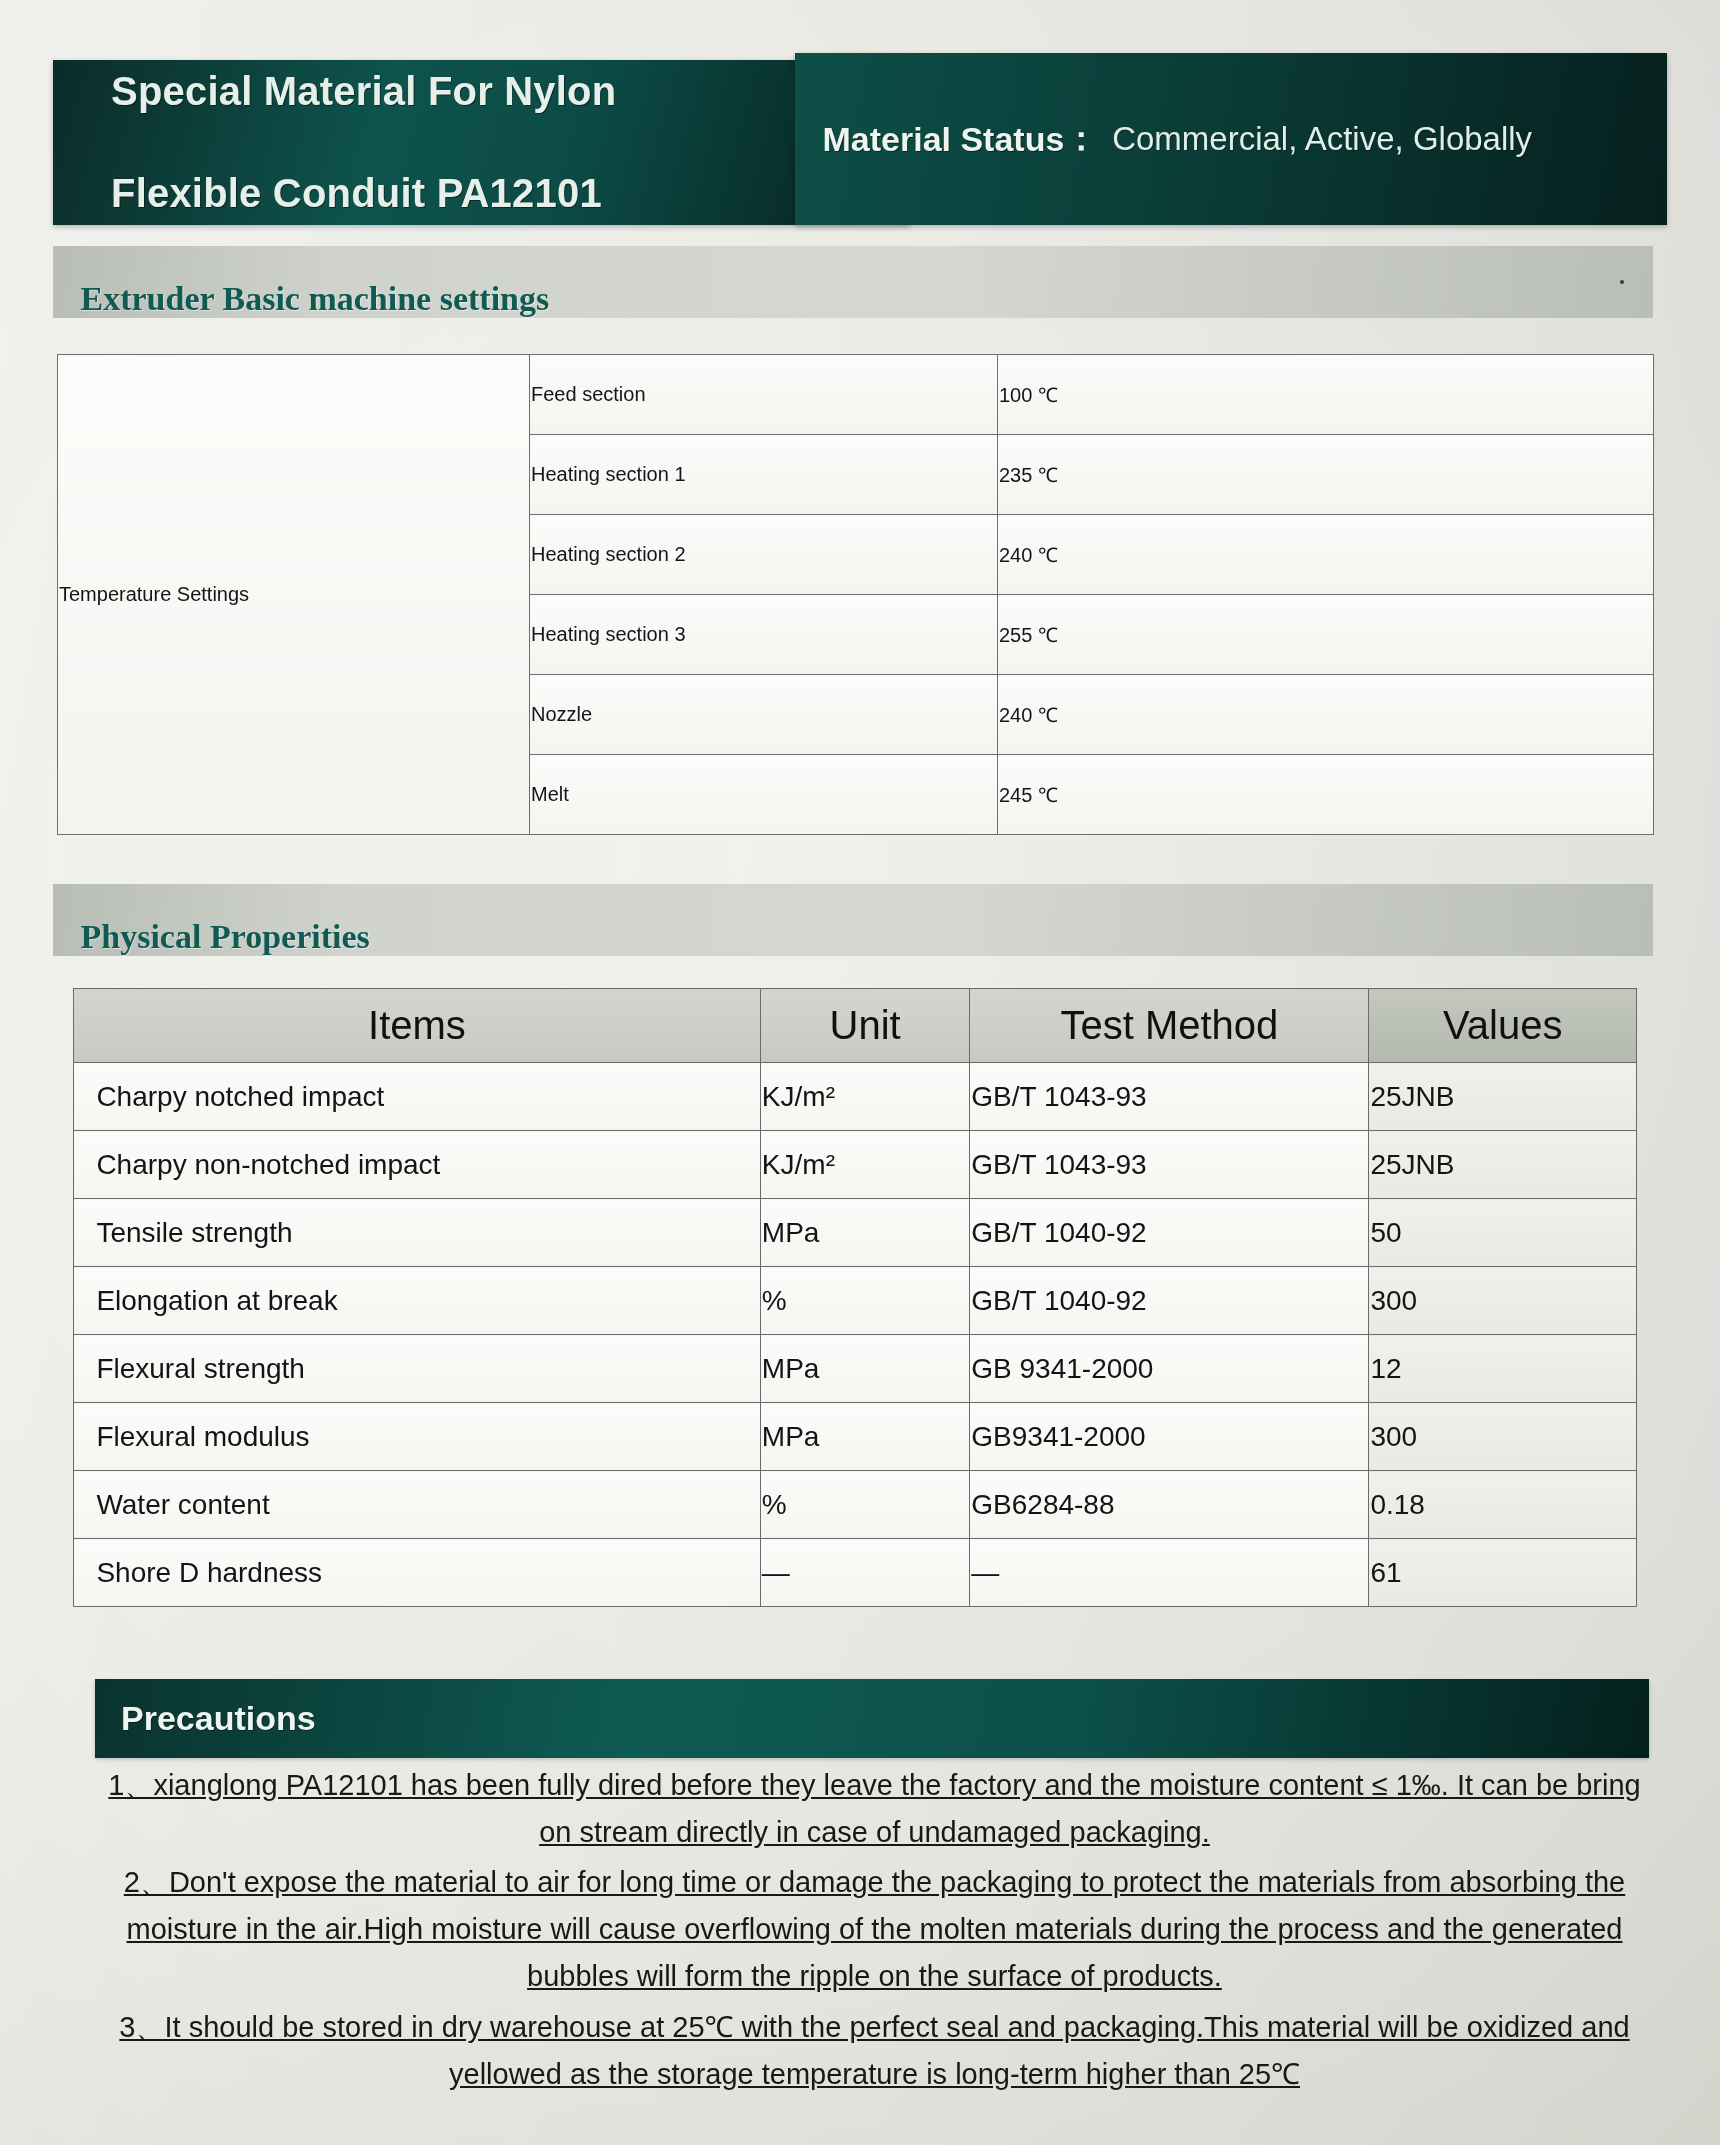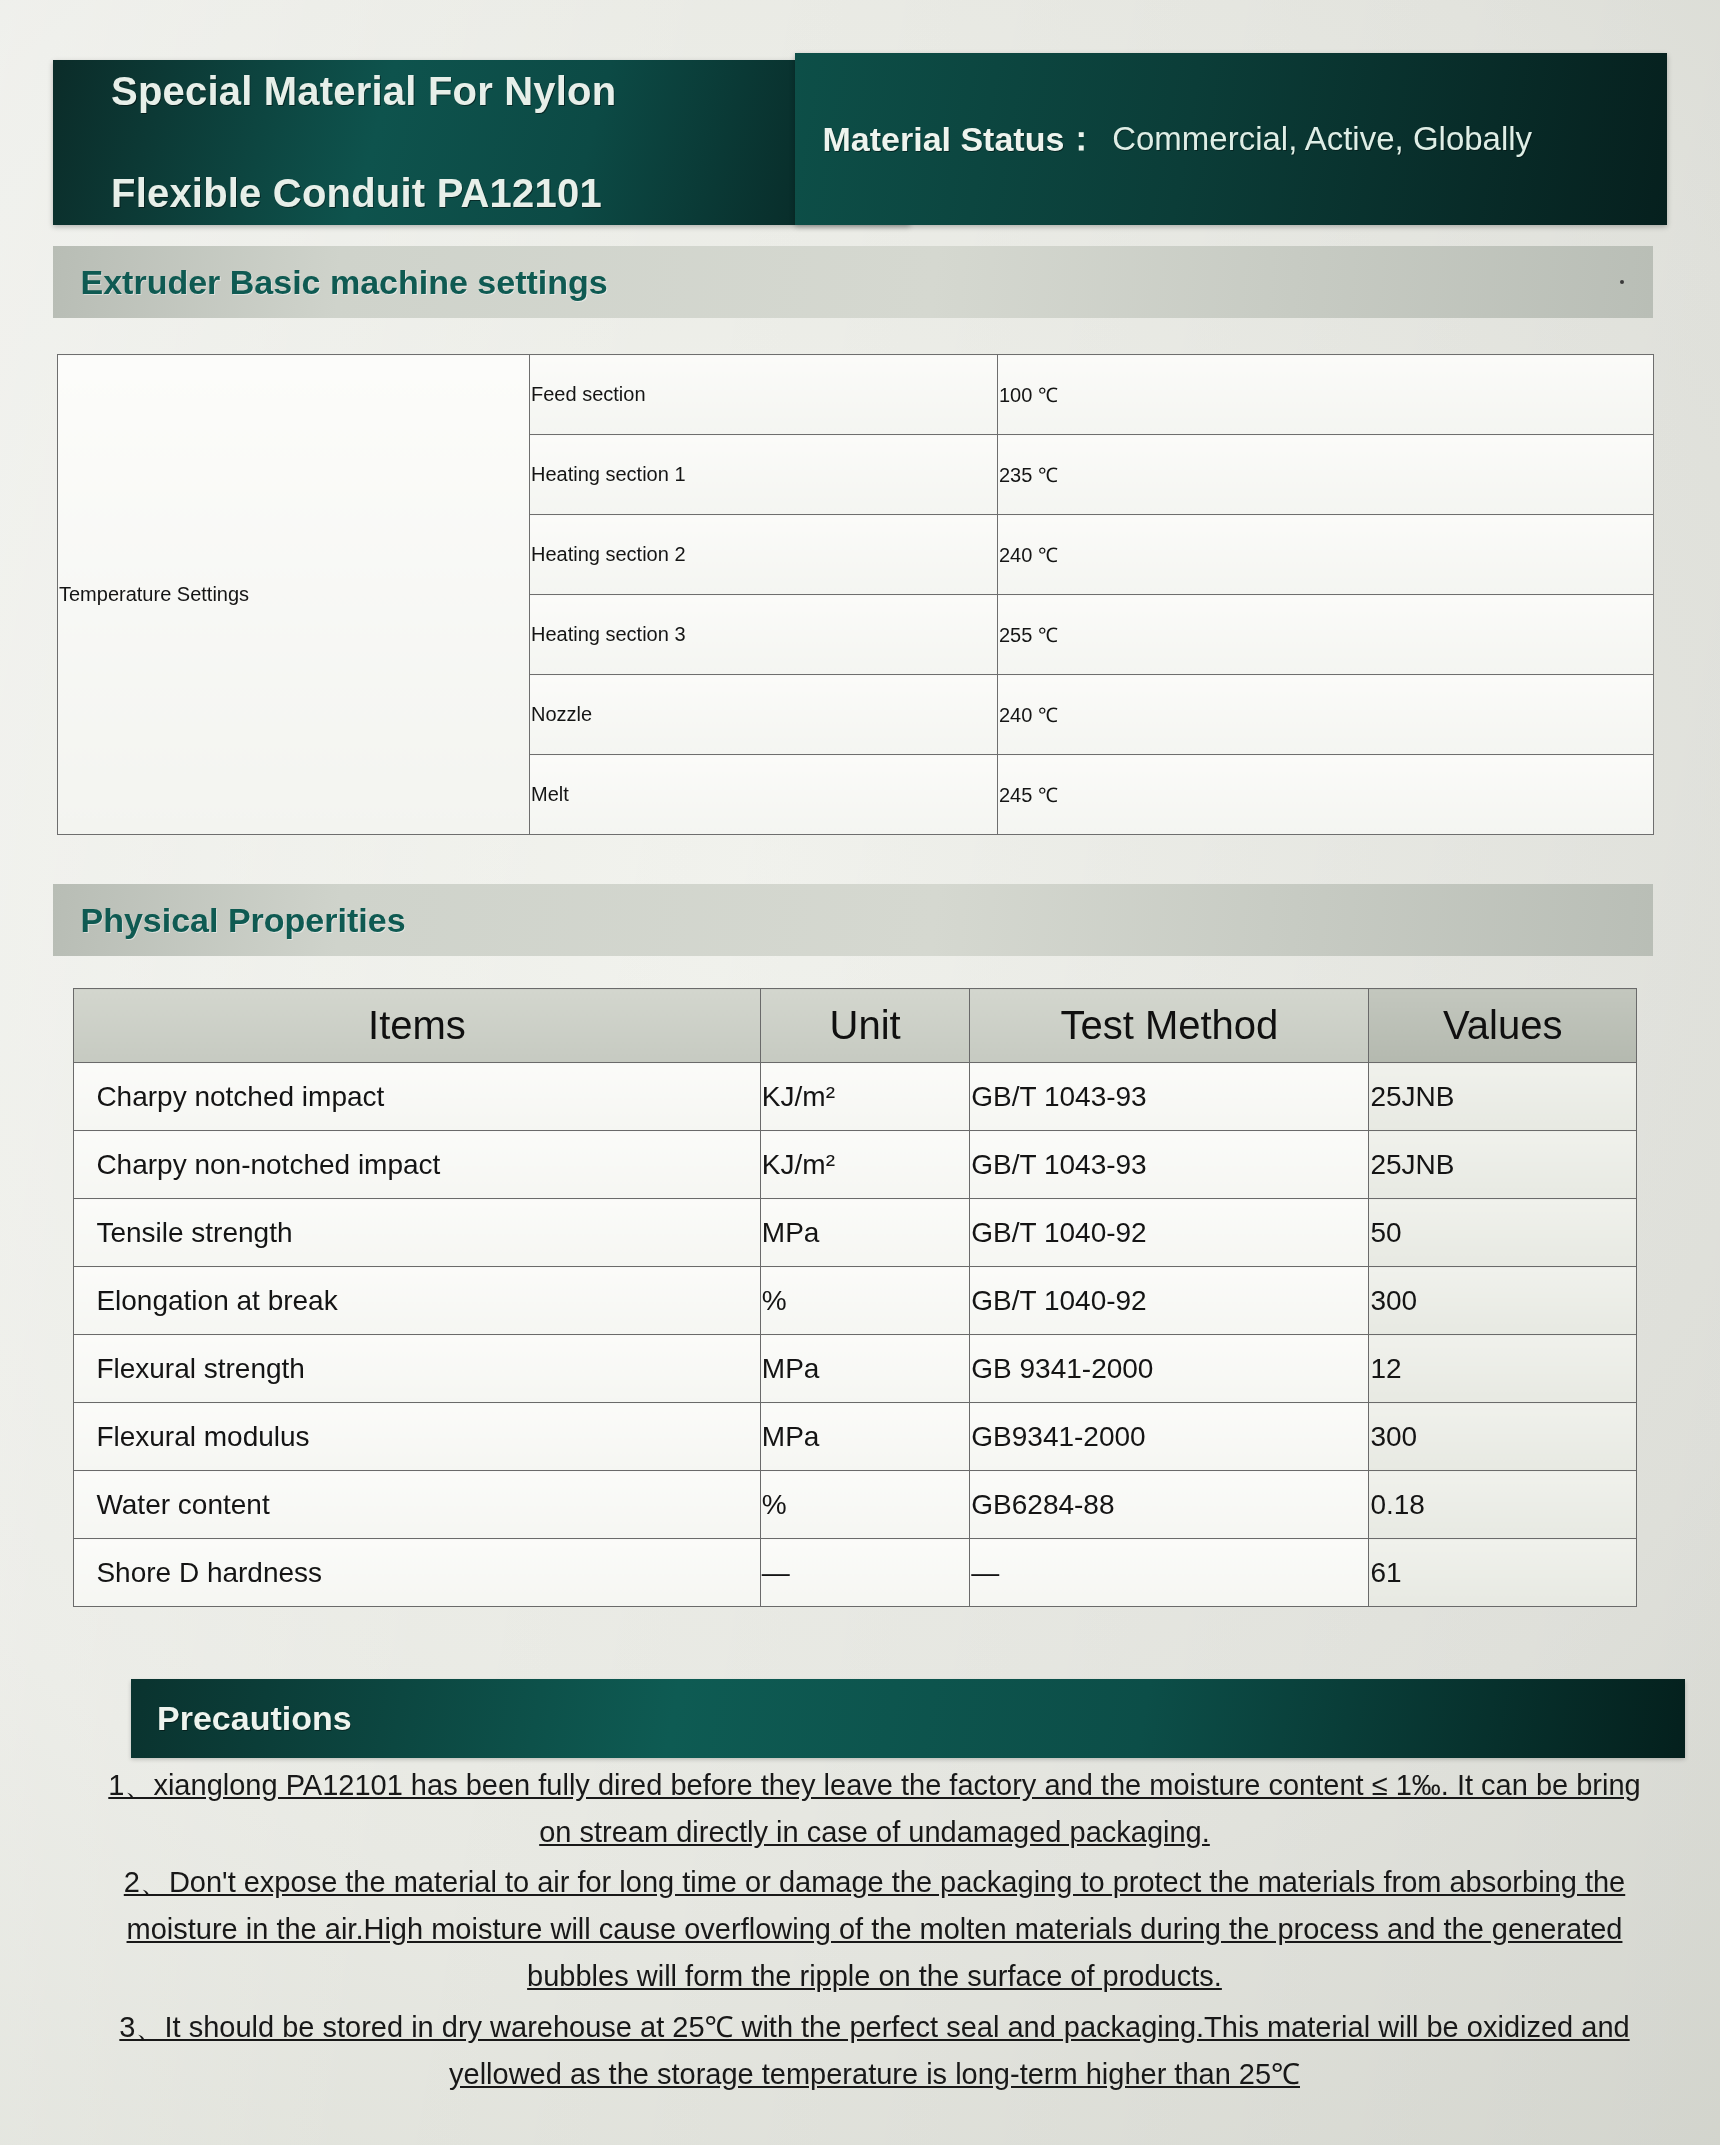--- a/index.html
+++ b/index.html
@@ -43,33 +43,33 @@
     padding-left:27.5px;box-sizing:border-box;
   }
   .ms-label{color:#eef4ee;font-weight:bold;font-size:34px;text-shadow:0.9px 0.9px 0 rgba(0,0,0,.45);}
   .ms-colon{color:#eef4ee;font-weight:bold;font-size:34px;}
   .ms-value{color:#dfeee6;font-size:33px;margin-left:13.8px;text-shadow:0.9px 0.9px 0 rgba(0,0,0,.35);text-align:right;}
 
   
   .band-gray{
     position:absolute;left:53px;width:1600px;height:72px;
     background:linear-gradient(95deg,#b8bdb5 0%,#cfd3cb 18%,#d5d8d0 55%,#b9beb6 100%);
-    display:flex;align-items:center;
+    display:flex;align-items:flex-end;font-family:Liberation Serif, serif;
   }
   .band-gray .band-text{
     color:#0f5a52;font-weight:bold;font-size:34px;padding-left:27.5px;
     text-shadow:0.9px 0.9px 0 rgba(255,255,255,.45);
   }
   .band-dot{position:absolute;right:29px;top:34px;width:4.3px;height:4.3px;background:#3a3a3a;border-radius:50%;}
 
   
   .band-teal{
     position:absolute;left:95px;width:1554px;height:79px;
     background:linear-gradient(100deg,#0a332f 0%,#0e5b53 35%,#0c4e48 65%,#04201d 100%);
-    display:flex;align-items:center;box-shadow:0 1.7px 4.3px rgba(0,0,0,.2);margin-left:36px;
+    display:flex;align-items:center;box-shadow:0 1.7px 4.3px rgba(0,0,0,.2);
   }
   .band-teal .band-text{
     color:#eef4ee;font-weight:bold;font-size:34px;padding-left:26px;
     text-shadow:0.9px 0.9px 0 rgba(0,0,0,.4);
   }
 
   
   table{border-collapse:collapse;position:absolute;}
   .tbl-temp{left:57px;top:354px;width:1597px;}
   .tbl-temp td{

